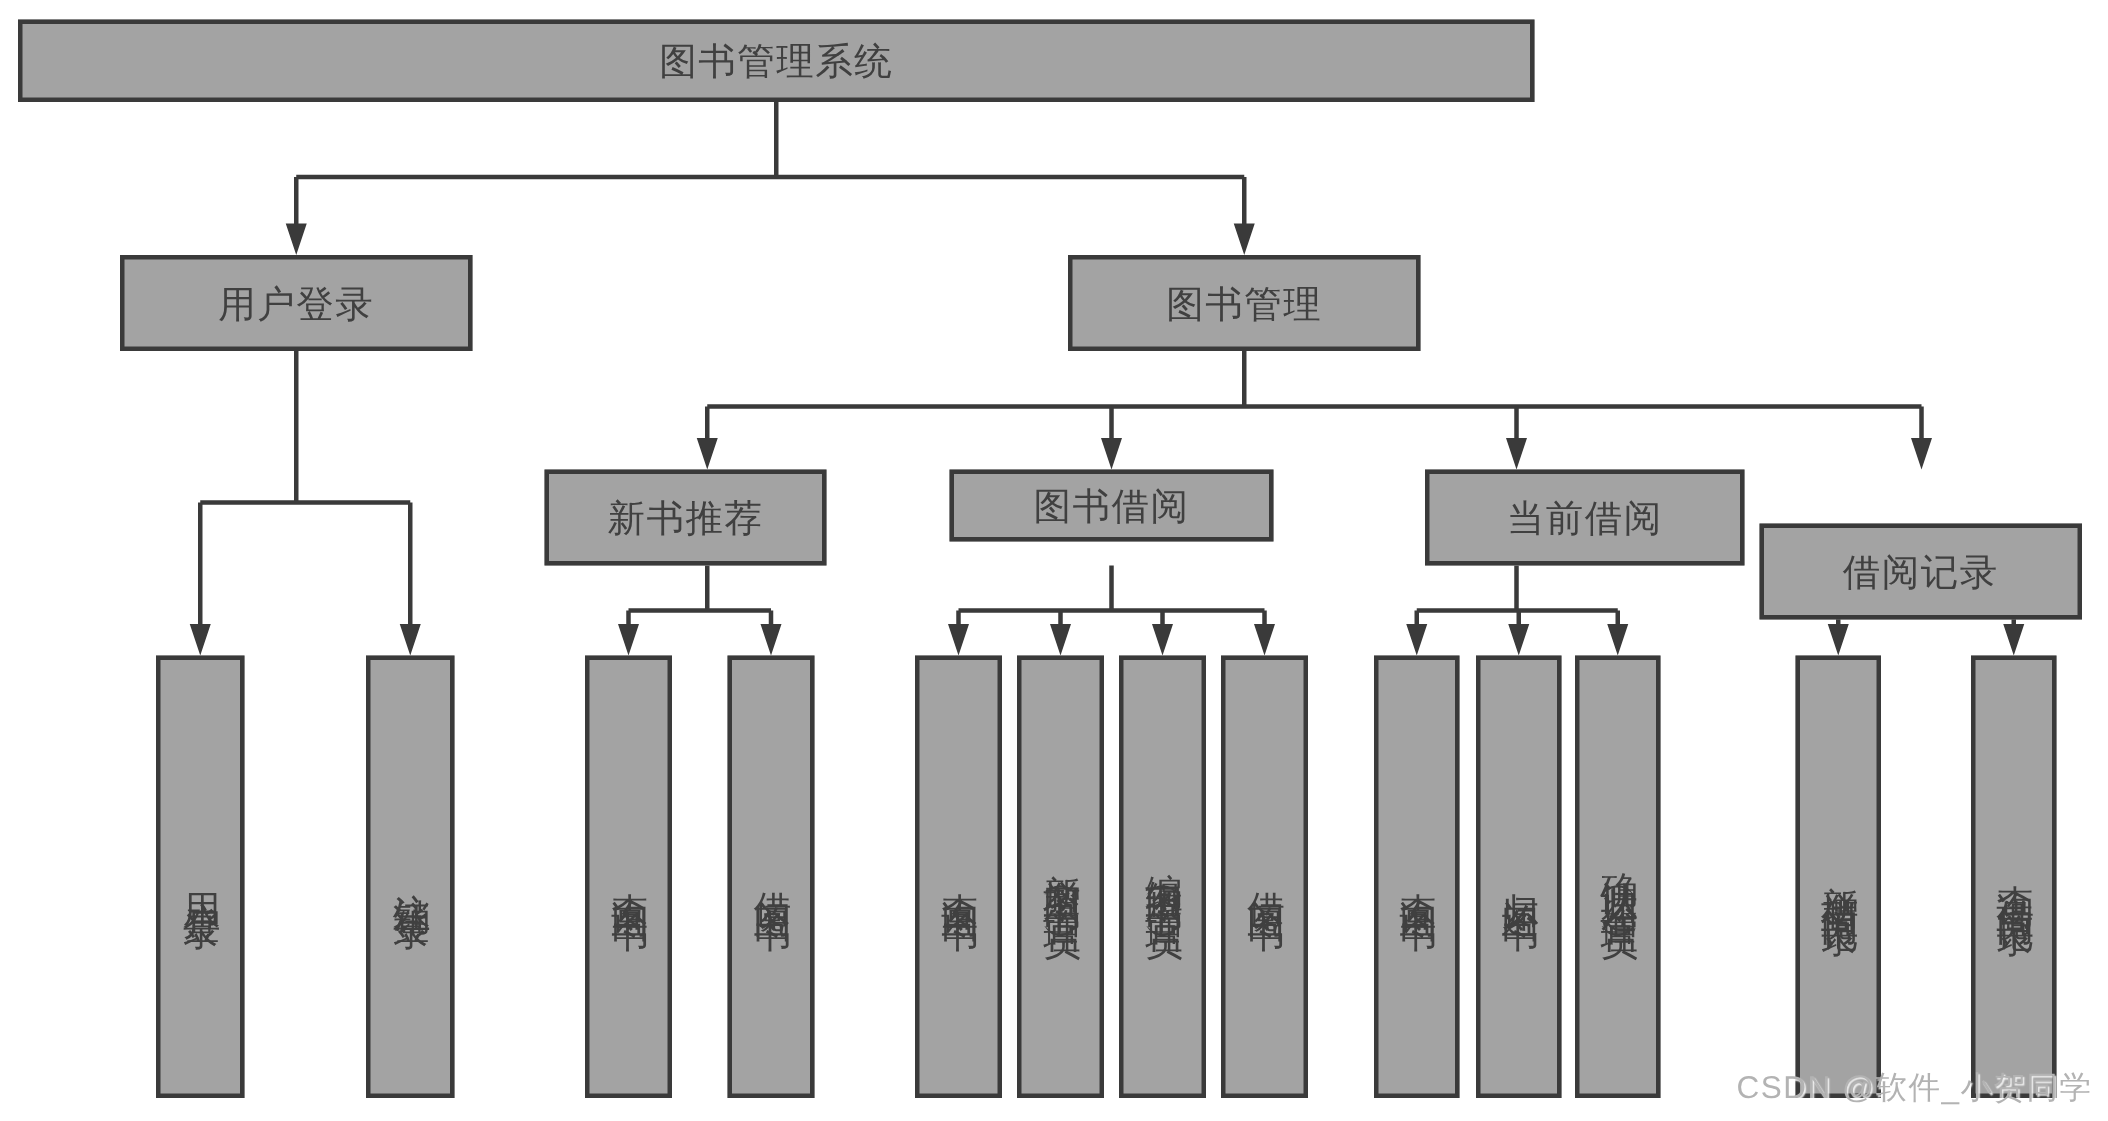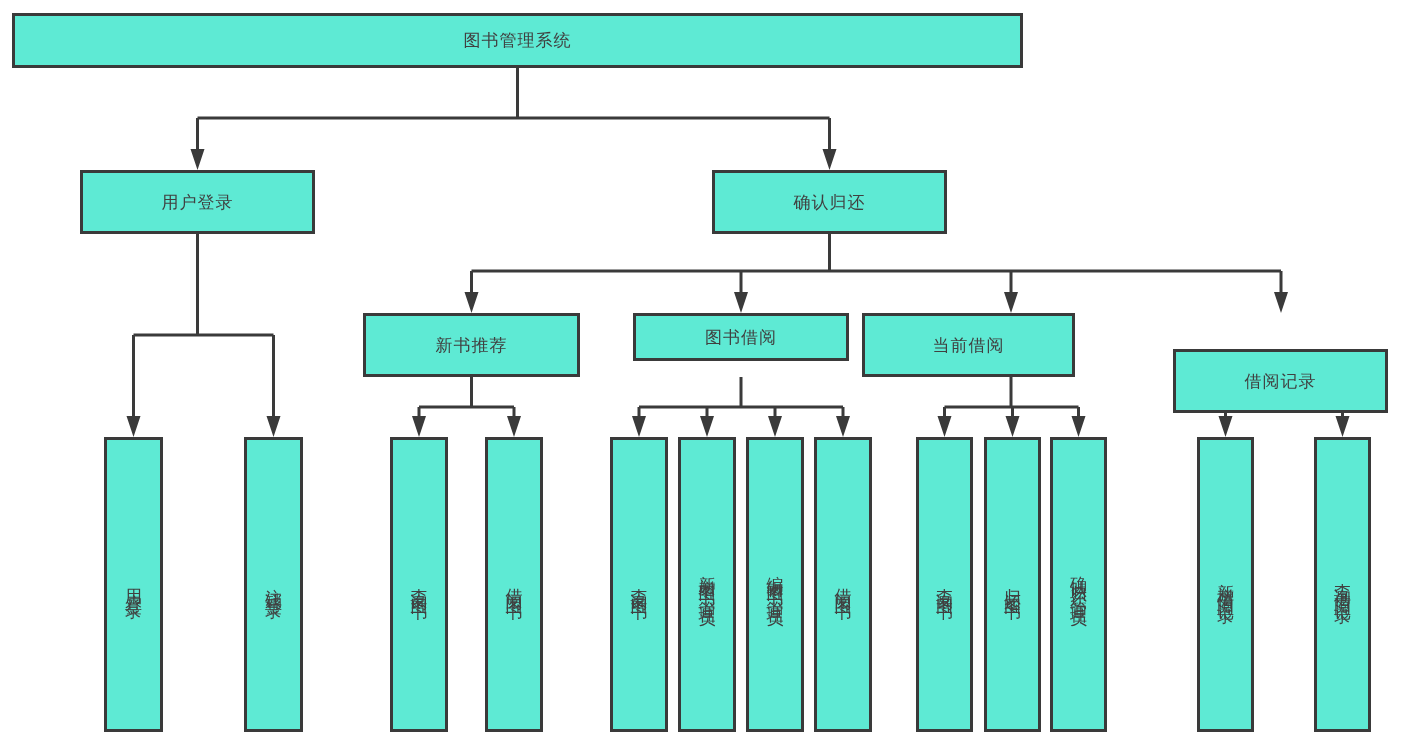--- a/index.html
+++ b/index.html
@@ -17,27 +17,27 @@
   }
   .connectors {
     position: absolute;
     left: 0;
     top: 0;
     z-index: 1;
   }
   .box {
     position: absolute;
     box-sizing: border-box;
-    background: #5eead4;
+    background: #a3a3a3;
     border: 3px solid #3a3a3a;
     display: flex;
     align-items: center;
     justify-content: center;
     color: #404040;
-    font-size: 17px;
+    font-size: 25px;
     z-index: 2;
   }
   .box.h span {
     letter-spacing: 1px;
     white-space: nowrap;
   }
   .vtext {
     writing-mode: vertical-lr;
     text-orientation: mixed;
     letter-spacing: 5px;
@@ -80,30 +80,30 @@
   </svg>
 
   <div class="box h" style="left:12px; top:13px; width:1011px; height:55px;">
     <span>图书管理系统</span>
   </div>
 
   <div class="box h" style="left:80px; top:170px; width:235px; height:64px;">
     <span>用户登录</span>
   </div>
   <div class="box h" style="left:712px; top:170px; width:235px; height:64px;">
-    <span>确认归还</span>
+    <span>图书管理</span>
   </div>
 
-  <div class="box h" style="left:363px; top:313px; width:217px; height:64px;">
+  <div class="box h" style="left:363px; top:313px; width:188px; height:64px;">
     <span>新书推荐</span>
   </div>
   <div class="box h" style="left:633px; top:313px; width:216px; height:48px;">
     <span>图书借阅</span>
   </div>
-  <div class="box h" style="left:862px; top:313px; width:213px; height:64px;">
+  <div class="box h" style="left:950px; top:313px; width:213px; height:64px;">
     <span>当前借阅</span>
   </div>
   <div class="box h" style="left:1173px; top:313px; width:215px; height:64px;margin-top:36px;">
     <span>借阅记录</span>
   </div>
 
   <div class="box" style="left:104px; top:437px; width:59px; height:295px;">
     <span class="vtext">用户登录</span>
   </div>
   <div class="box" style="left:244px; top:437px; width:59px; height:295px;">
@@ -140,14 +140,15 @@
     <span class="vtext">确认归还（管理员）</span>
   </div>
 
   <div class="box" style="left:1197px; top:437px; width:57px; height:295px;">
     <span class="vtext">新增借阅记录</span>
   </div>
   <div class="box" style="left:1314px; top:437px; width:57px; height:295px;">
     <span class="vtext">查询借阅记录</span>
   </div>
 
+  <div class="watermark">CSDN @软件_小贺同学</div>
 
 </div>
 
 </body></html>

